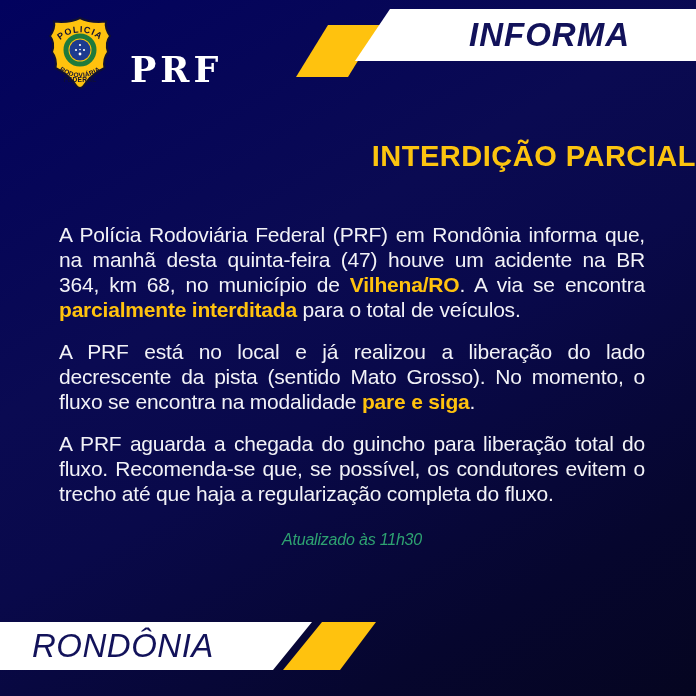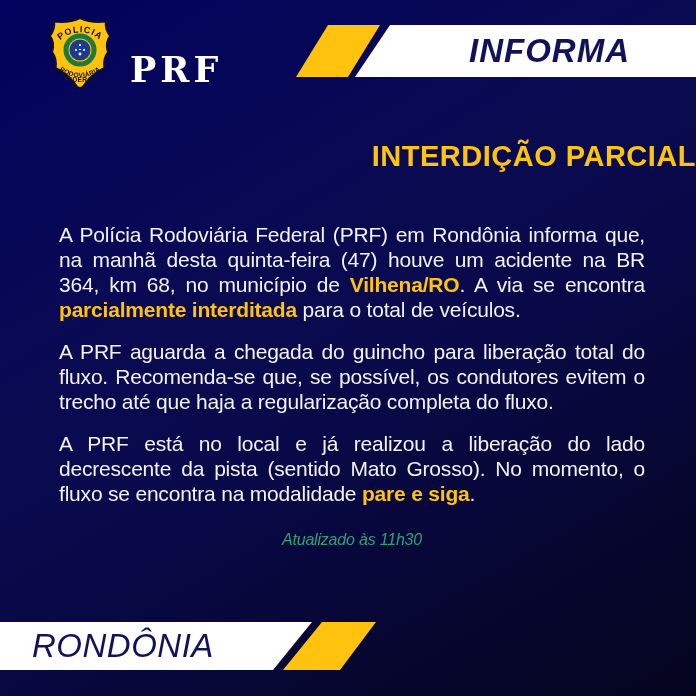--- a/index.html
+++ b/index.html
@@ -20,21 +20,21 @@
     font-size:35px;color:#ffffff;letter-spacing:4px;margin-top:28px;
   }
 
   
   .stripe-top{
     position:absolute;top:25px;left:296px;width:84px;height:52px;
     background:#FFC20E;
     clip-path:polygon(32px 0,100% 0,calc(100% - 32px) 100%,0 100%);
   }
   .banner-top{
-    position:absolute;top:25px;left:355px;width:341px;height:52px;
+    position:absolute;top:9px;left:355px;width:341px;height:52px;
     background:#ffffff;
     clip-path:polygon(35px 0,100% 0,100% 100%,0 100%);
     display:flex;align-items:center;justify-content:center;
   }
   .banner-top .label{
     font-style:italic;font-weight:bold;font-size:33px;
     color:#12125A;letter-spacing:1px;padding-left:48px;
   }
 
   
@@ -106,23 +106,23 @@
   <div class="stripe-top"></div>
   <div class="banner-top">
     <span class="label">INFORMA</span>
   </div>
 
   <div class="title">INTERDIÇÃO PARCIAL</div>
 
   <div class="body-text">
     <p><span>A Polícia Rodoviária Federal (PRF) em Rondônia informa que, na manhã desta quinta-feira (47) houve um acidente na BR 364, km 68, no município de </span><span class="hl">Vilhena/RO</span><span>. A via se encontra </span><span class="hl">parcialmente interditada</span><span> para o total de veículos.</span></p>
 
+    <p><span>A PRF está no local e já realizou a liberação do lado decrescente da pista (sentido Mato Grosso). No momento, o fluxo se encontra na modalidade </span><span class="hl">pare e siga</span><span>.</span></p>
+
     <p><span>A PRF aguarda a chegada do guincho para liberação total do fluxo. Recomenda-se que, se possível, os condutores evitem o trecho até que haja a regularização completa do fluxo.</span></p>
-
-    <p><span>A PRF está no local e já realizou a liberação do lado decrescente da pista (sentido Mato Grosso). No momento, o fluxo se encontra na modalidade </span><span class="hl">pare e siga</span><span>.</span></p>
 
     <div class="updated">Atualizado às 11h30</div>
   </div>
 
   <div class="banner-bottom">
     <span class="label">RONDÔNIA</span>
   </div>
   <div class="stripe-bottom"></div>
 
 </div>

